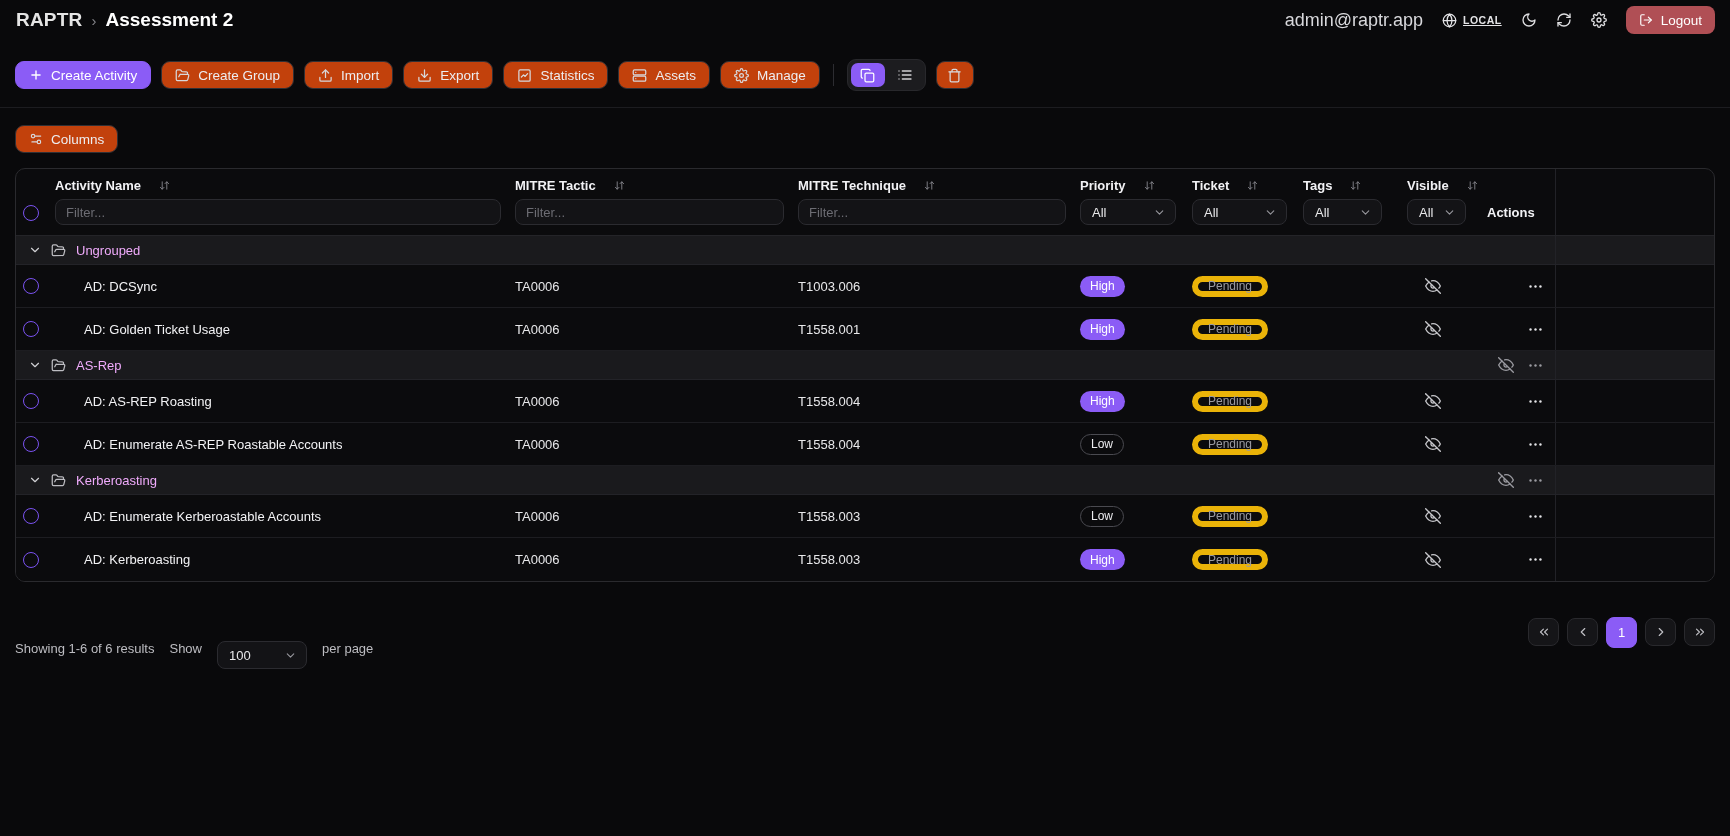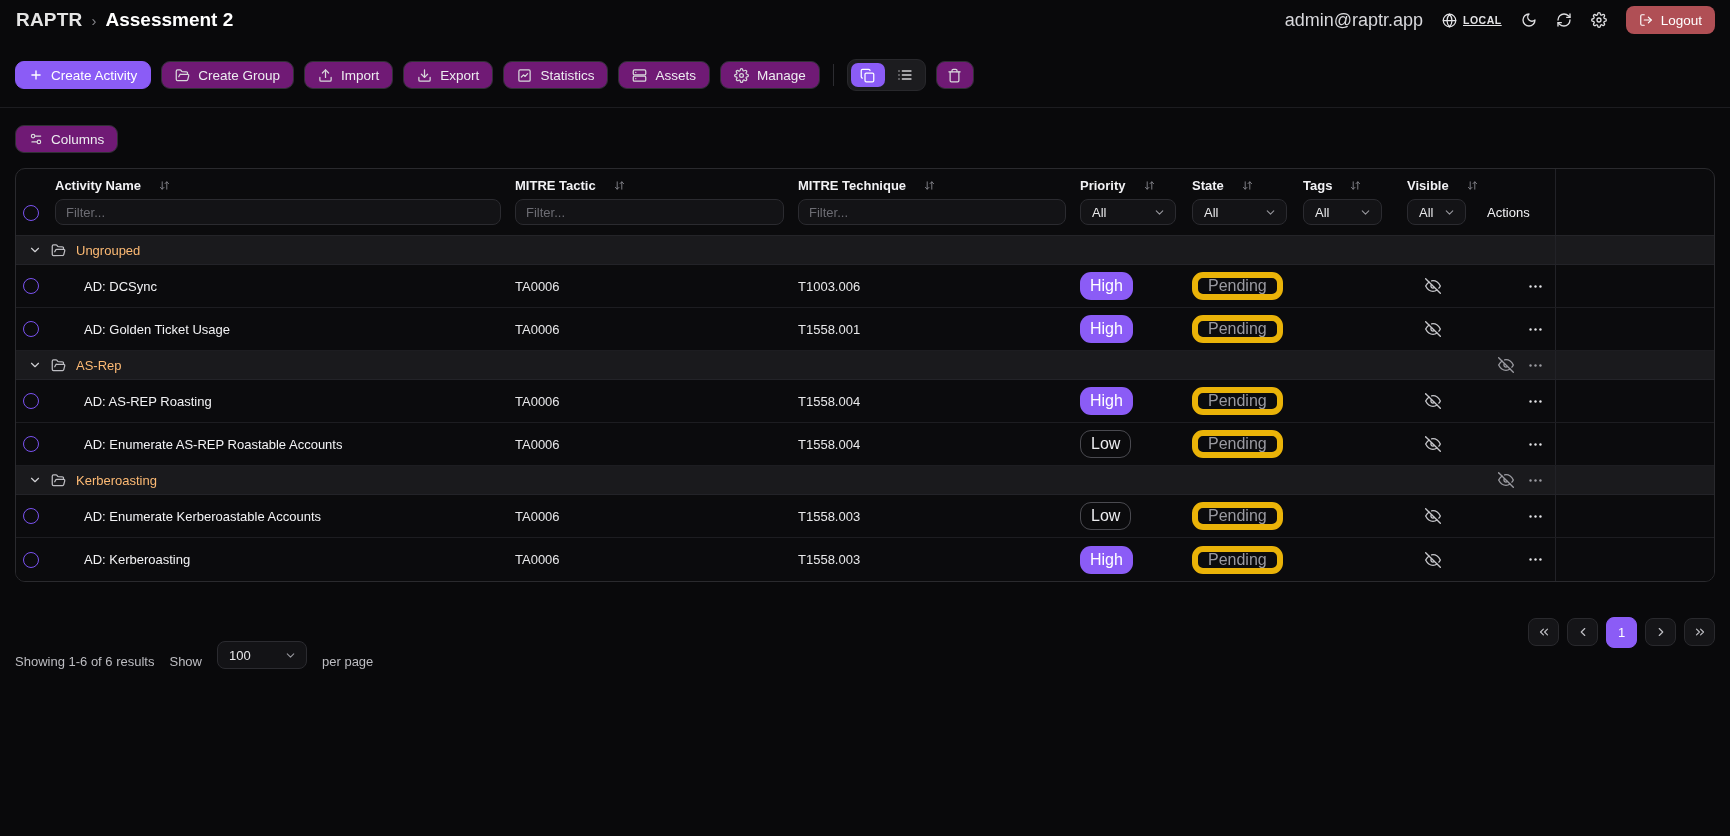--- a/index.html
+++ b/index.html
@@ -27,21 +27,21 @@
   .user-email{color:#d8d8dc;font-size:18px;}
   .env{display:flex;align-items:center;gap:6px;color:#e3e3e6;}
   .env-label{font-size:10.5px;font-weight:700;letter-spacing:.5px;text-decoration:underline;}
   .icon-btn{background:none;border:none;color:#dedee1;cursor:pointer;display:flex;padding:0;}
   .logout-btn{display:flex;align-items:center;gap:8px;background:var(--logout);border:none;color:#fff;
     height:28px;padding:0 13px;border-radius:8px;font-size:13.5px;cursor:pointer;font-family:inherit;}
 
   
   .toolbar{display:flex;align-items:center;gap:10px;padding:19px 15px 16px;border-bottom:1px solid #1c1c20;}
   .btn{display:flex;align-items:center;gap:8px;height:28px;padding:0 13px;border-radius:9px;
-    font-size:13.5px;background:#701a75;border:1px solid #303035;color:#ededf0;cursor:pointer;font-family:inherit;}
+    font-size:13.5px;background:#c2410c;border:1px solid #303035;color:#ededf0;cursor:pointer;font-family:inherit;}
   .btn .icon{color:#d8d8db;}
   .btn.primary{background:var(--accent);border-color:var(--accent);color:#fff;}
   .btn.primary .icon{color:#fff;}
   .toolbar-divider{width:1px;height:22px;background:#2c2c31;margin:0 3px;}
   .view-toggle{display:flex;align-items:center;background:#1c1c1f;border:1px solid #28282c;border-radius:9px;padding:3px;gap:3px;}
   .view-btn{height:24px;width:34px;border-radius:7px;display:flex;align-items:center;justify-content:center;
     background:none;border:none;color:#cfcfd3;cursor:pointer;}
   .view-btn.active{background:var(--accent);color:#fff;}
   .btn.icon-only{width:38px;padding:0;justify-content:center;}
 
@@ -52,56 +52,56 @@
   .table{margin:0 15px;border:1px solid #2a2a2e;border-radius:10px;background:#0b0b0d;overflow:hidden;}
   .grid-row{display:grid;grid-template-columns:30px 1fr 283px 282px 112px 111px 104px 80px 82px 159px;align-items:center;}
   .gutter{border-left:1px solid #222227;align-self:stretch;}
 
   .thead{align-items:stretch;border-bottom:1px solid #242428;}
   .th{padding:8px 0 10px 14px;}
   .th-name{padding-left:9px;}
   .th-label{display:flex;align-items:center;gap:18px;height:17px;margin-bottom:5px;font-weight:700;color:#f2f2f5;cursor:pointer;}
   .sort-icon{color:#87878d;}
   .check-th{display:flex;align-items:flex-end;justify-content:center;padding:0 0 14px 0;}
-  .th-actions{display:flex;align-items:flex-end;padding:0 0 15px 14px;font-weight:400;color:#f2f2f5;}
+  .th-actions{display:flex;align-items:flex-end;padding:0 0 15px 14px;font-weight:700;color:#f2f2f5;}
   .th-priority{padding-right:2px;}.th-state{padding-right:2px;}.th-tags{padding-right:11px;}.th-visible{padding-right:7px;}
 
   .checkbox{width:16px;height:16px;border:1.5px solid var(--check);border-radius:50%;display:inline-block;cursor:pointer;background:transparent;}
 
   .filter-input{width:100%;height:26px;background:#131316;border:1px solid #2b2b30;border-radius:8px;
     color:#e8e8ea;padding:0 10px;font-size:13px;font-family:inherit;outline:none;}
   .filter-input::placeholder{color:#6c6c73;}
   .select{height:26px;background:#131316;border:1px solid #2b2b30;border-radius:8px;display:flex;
     align-items:center;justify-content:space-between;padding:0 9px 0 11px;color:#e8e8ea;cursor:pointer;}
   .select .chev{color:#97979d;}
 
   .group-row{display:flex;align-items:center;height:29px;background:#1a1a1d;border-bottom:1px solid #232328;}
   .g-chev{margin-left:12px;color:#cfcfd3;cursor:pointer;}
   .g-folder{margin-left:9px;color:#bdbdc2;}
-  .g-name{margin-left:10px;color:#fdba74;}
+  .g-name{margin-left:10px;color:#f0abfc;}
   .g-spacer{flex:1;}
   .group-actions{display:flex;align-items:center;gap:13px;padding-right:11px;color:#9b9ba1;}
   .g-gutter{width:159px;flex:none;align-self:stretch;}
 
   .data-row{height:43px;border-bottom:1px solid #1d1d21;background:#0b0b0d;}
   .data-row:last-child{border-bottom:none;}
   .cell{padding:0 14px;color:#e8e8ea;overflow:hidden;white-space:nowrap;}
   .check-cell{display:flex;justify-content:center;padding:0;}
   .name-cell{padding-left:38px;color:#f3f3f5;}
-  .badge{display:inline-flex;align-items:center;height:28px;padding:0 10px;border-radius:11px;font-size:16px;line-height:1;}
+  .badge{display:inline-flex;align-items:center;height:21px;padding:0 10px;border-radius:11px;font-size:12px;line-height:1;}
   .badge-high{background:var(--accent);color:#fff;}
   .badge-low{background:transparent;border:1px solid #4a4a50;color:#ededf0;}
   .badge-state{background:transparent;border:6px solid #eab308;color:#9a9aa1;}
   .visible-cell{display:flex;justify-content:center;color:#c7c7cb;}
   .actions-cell{display:flex;justify-content:flex-end;padding-right:11px;color:#e4e4e7;}
   .icon-act{cursor:pointer;display:inline-flex;}
 
   
   .pagination{display:flex;align-items:center;justify-content:space-between;padding:13px 15px 0;}
-  .pag-left{display:flex;align-items:flex-end;gap:15px;color:#bdbdc2;margin-top:46px;}
+  .pag-left{display:flex;align-items:flex-start;gap:15px;color:#bdbdc2;margin-top:46px;}
   .page-size{width:90px;height:28px;}
   .pag-right{display:flex;align-items:center;gap:8px;}
   .page-btn{width:31px;height:28px;background:#151518;border:1px solid #29292d;border-radius:8px;
     color:#bfbfc4;display:flex;align-items:center;justify-content:center;cursor:pointer;font-family:inherit;font-size:13px;}
   .page-btn.active{background:var(--accent);border-color:var(--accent);color:#fff;width:31px;height:31px;}
 </style>
 </head>
 <body>
 
 <header class="topbar">
@@ -337,21 +337,21 @@
         <span>All</span>
         <span class="chev icon">
             <svg width="13" height="13" viewBox="0 0 24 24" fill="none" stroke="currentColor" stroke-width="2" stroke-linecap="round" stroke-linejoin="round">
               <path d="m6 9 6 6 6-6"></path>
             </svg>
           </span>
       </div>
     </div>
     <div class="th th-state">
       <div class="th-label">
-        <span>State</span>
+        <span>Ticket</span>
         <span class="sort-icon icon">
             <svg width="11" height="11" viewBox="0 0 24 24" fill="none" stroke="currentColor" stroke-width="2" stroke-linecap="round" stroke-linejoin="round">
               <path d="m3 16 4 4 4-4"></path>
               <path d="M7 20V4"></path>
               <path d="m21 8-4-4-4 4"></path>
               <path d="M17 4v16"></path>
             </svg>
           </span>
       </div>
       <div class="select">

